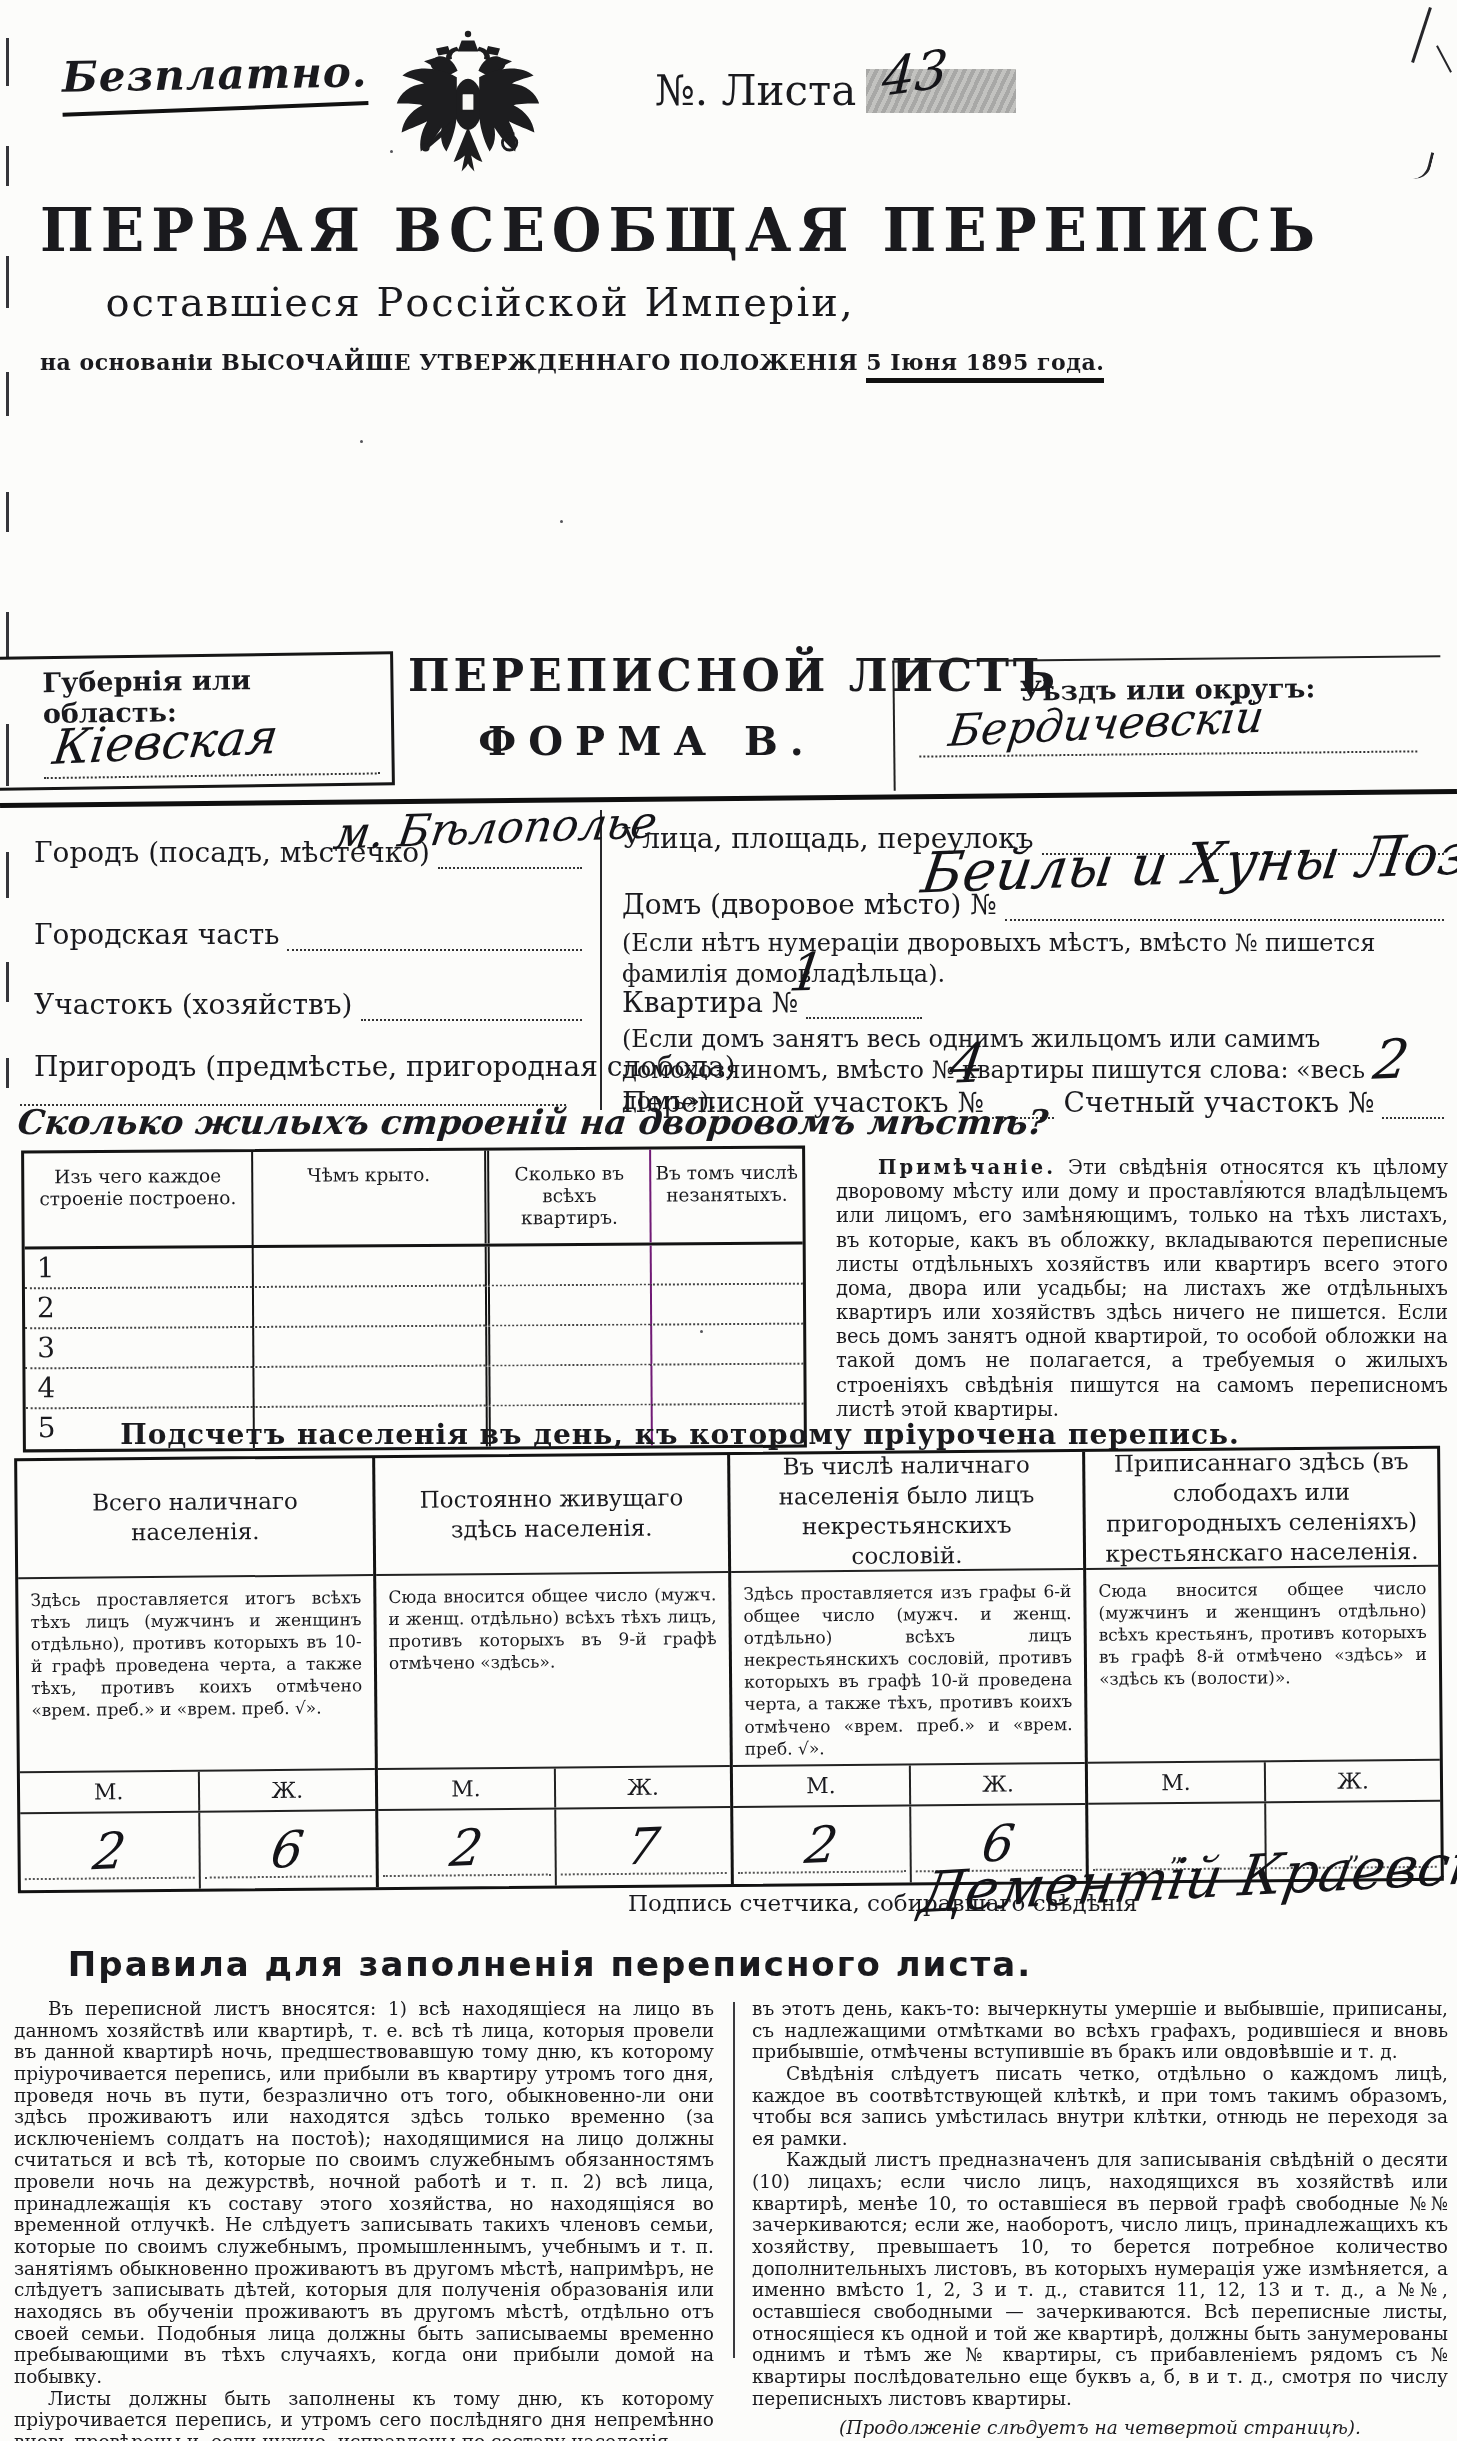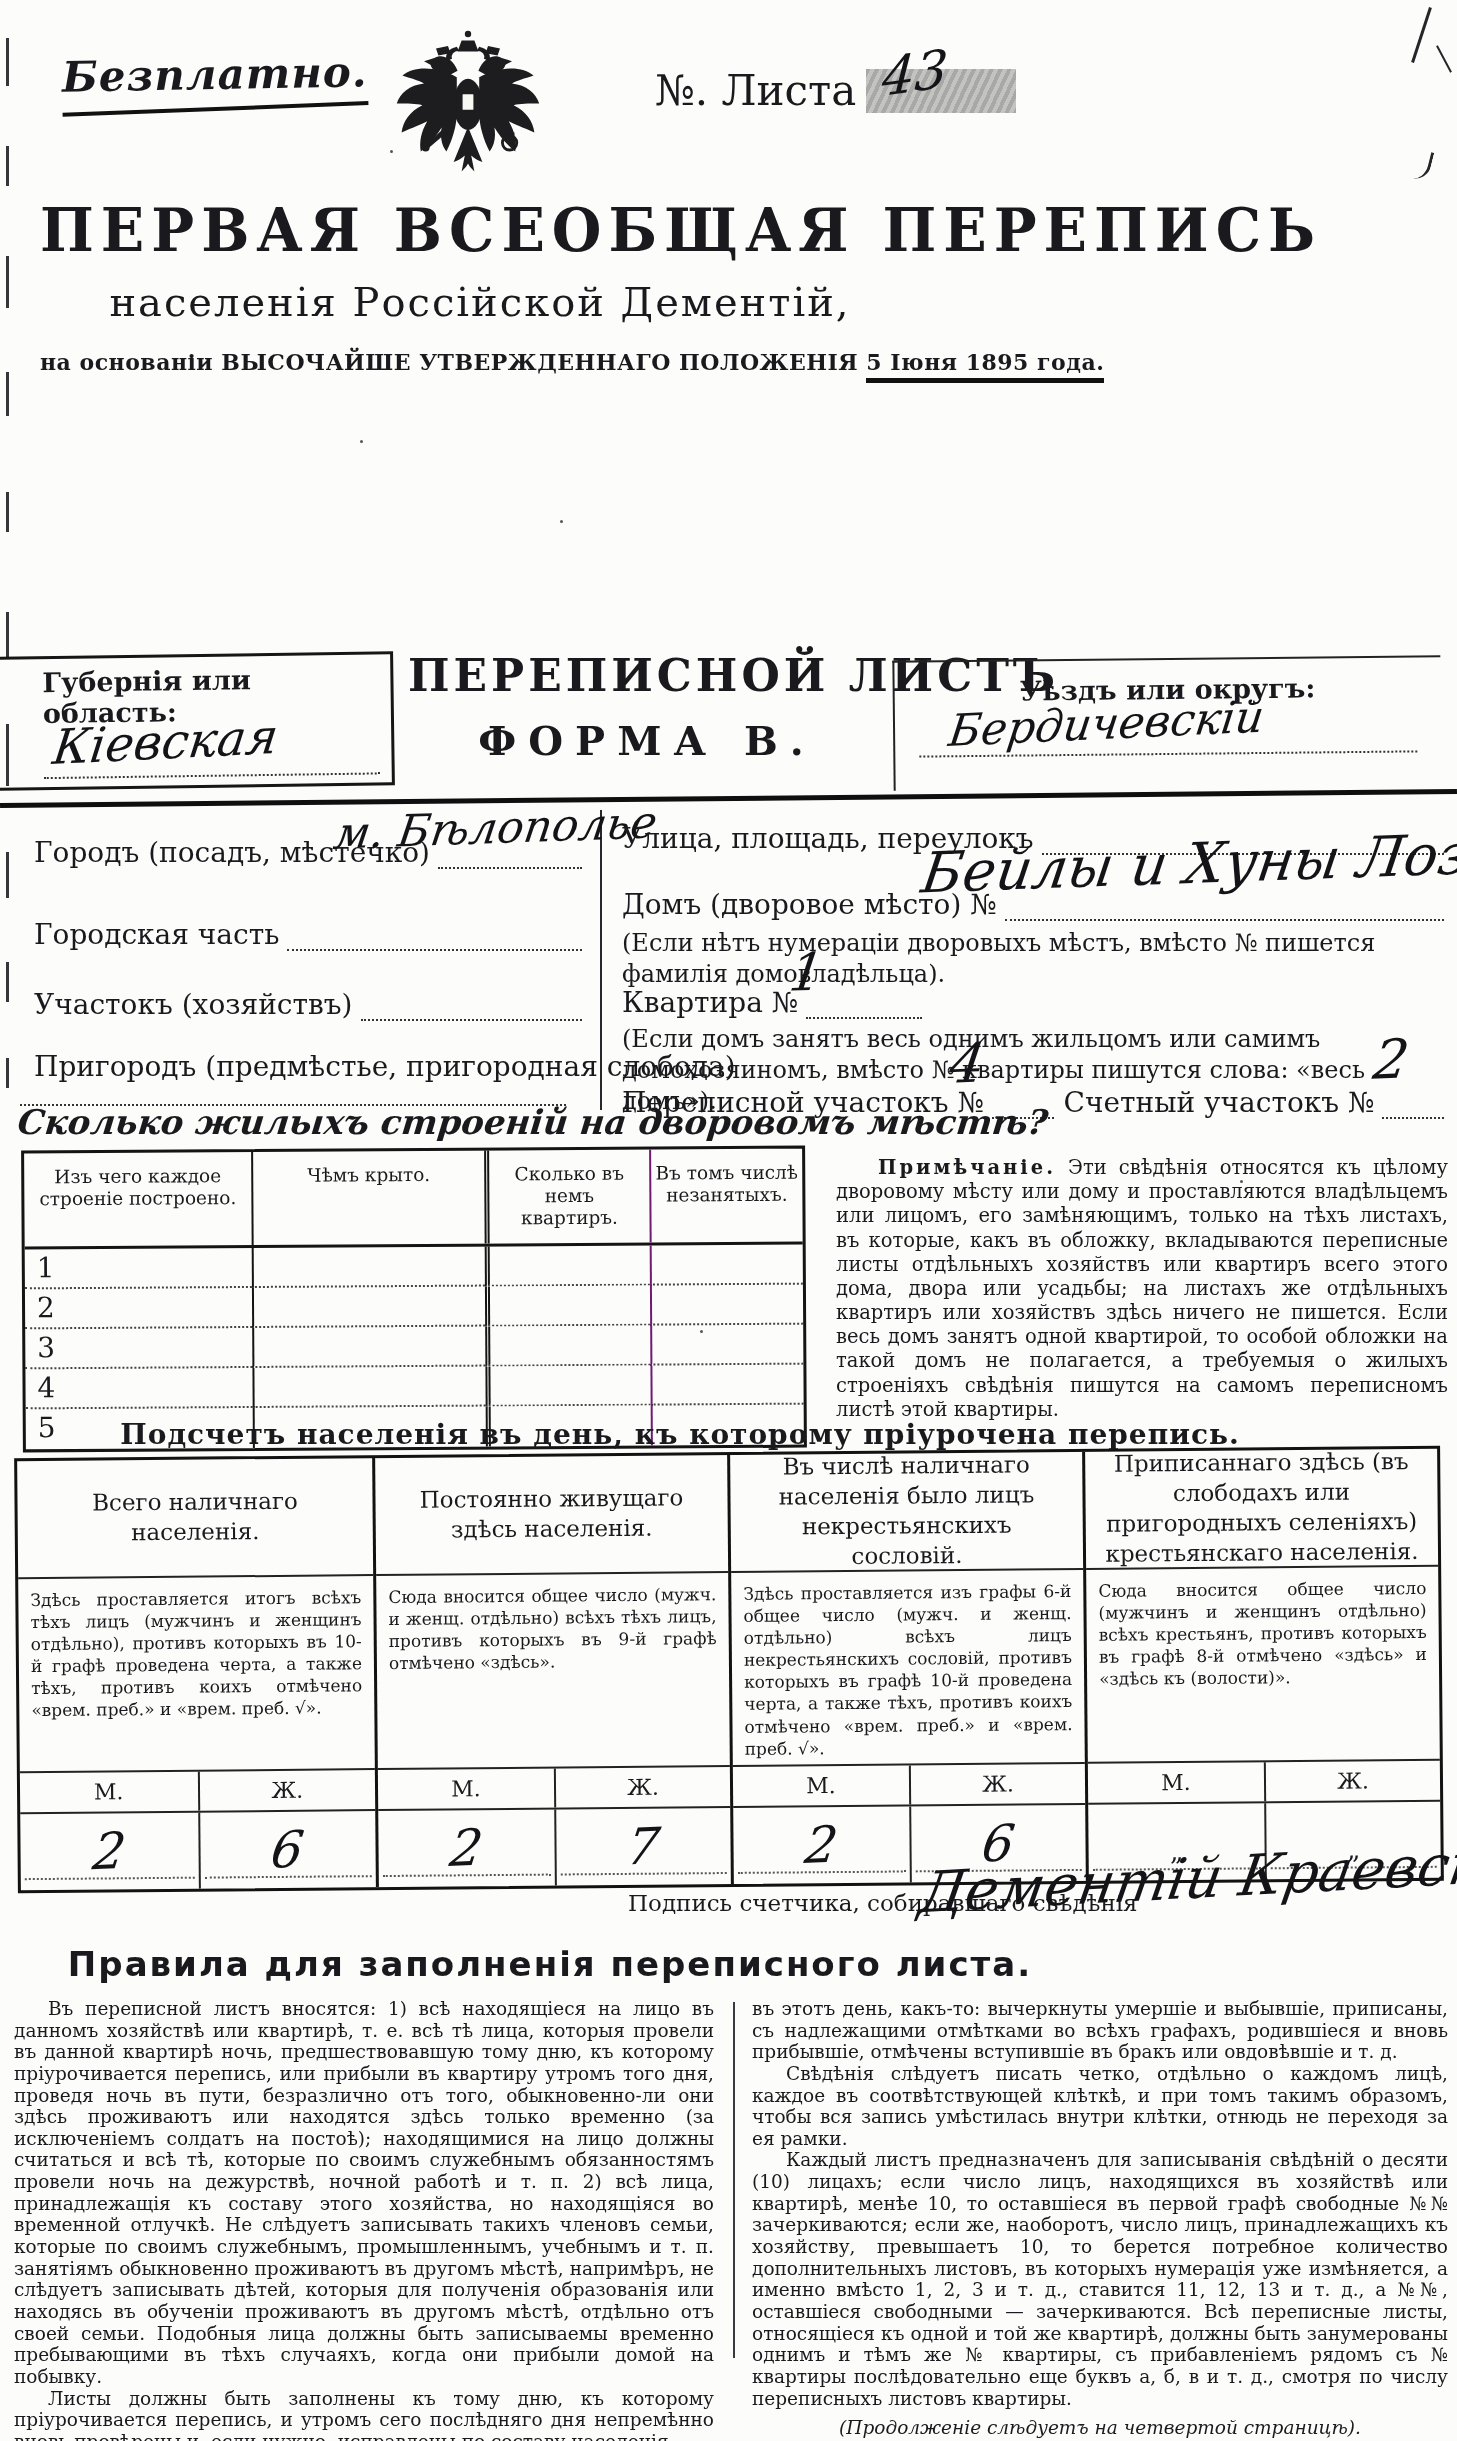--- a/index.html
+++ b/index.html
@@ -174,21 +174,21 @@
       <rect x="92" y="80" width="16" height="22" rx="2" fill="#f7f7f4" stroke="#1d1d1f" stroke-width="2.5"></rect>
     </g>
   </svg>
 
   <div class="sheetno">
     <span>№. Листа</span><span class="shade"><span class="hw sheet-hw">43</span></span>
   </div>
 
   <div class="masthead">
     <div class="m-title">ПЕРВАЯ ВСЕОБЩАЯ ПЕРЕПИСЬ</div>
-    <div class="m-sub">населенія Россійской Дементій,</div>
+    <div class="m-sub">оставшіеся Россійской Имперіи,</div>
     <div class="m-basis">
       <span>на основаніи ВЫСОЧАЙШЕ УТВЕРЖДЕННАГО ПОЛОЖЕНІЯ</span>
       <span class="u">5 Іюня 1895 года.</span>
     </div>
   </div>
 
   <div class="band">
     <div class="gub-box">
       <div class="gub-label">Губернія или область:</div>
       <div class="boxrow">
@@ -262,21 +262,21 @@
 
   <div class="bq">
     <span class="q">Сколько жилыхъ строеній на дворовомъ мѣстѣ?</span>
     <span class="dotline"></span>
   </div>
 
   <div class="btable">
     <div class="bt-head">
       <div>Изъ чего каждое строеніе построено.</div>
       <div class="c2">Чѣмъ крыто.</div>
-      <div class="c3">Сколько въ немъ квартиръ.</div>
+      <div class="c3">Сколько въ всѣхъ квартиръ.</div>
       <div class="c4">Въ томъ числѣ незанятыхъ.</div>
     </div>
     <div class="bt-row">
       <div class="rownum">1</div>
       <div class="c2"></div>
       <div class="c3"></div>
       <div class="c4"></div>
     </div>
     <div class="bt-row">
       <div class="rownum">2</div>

